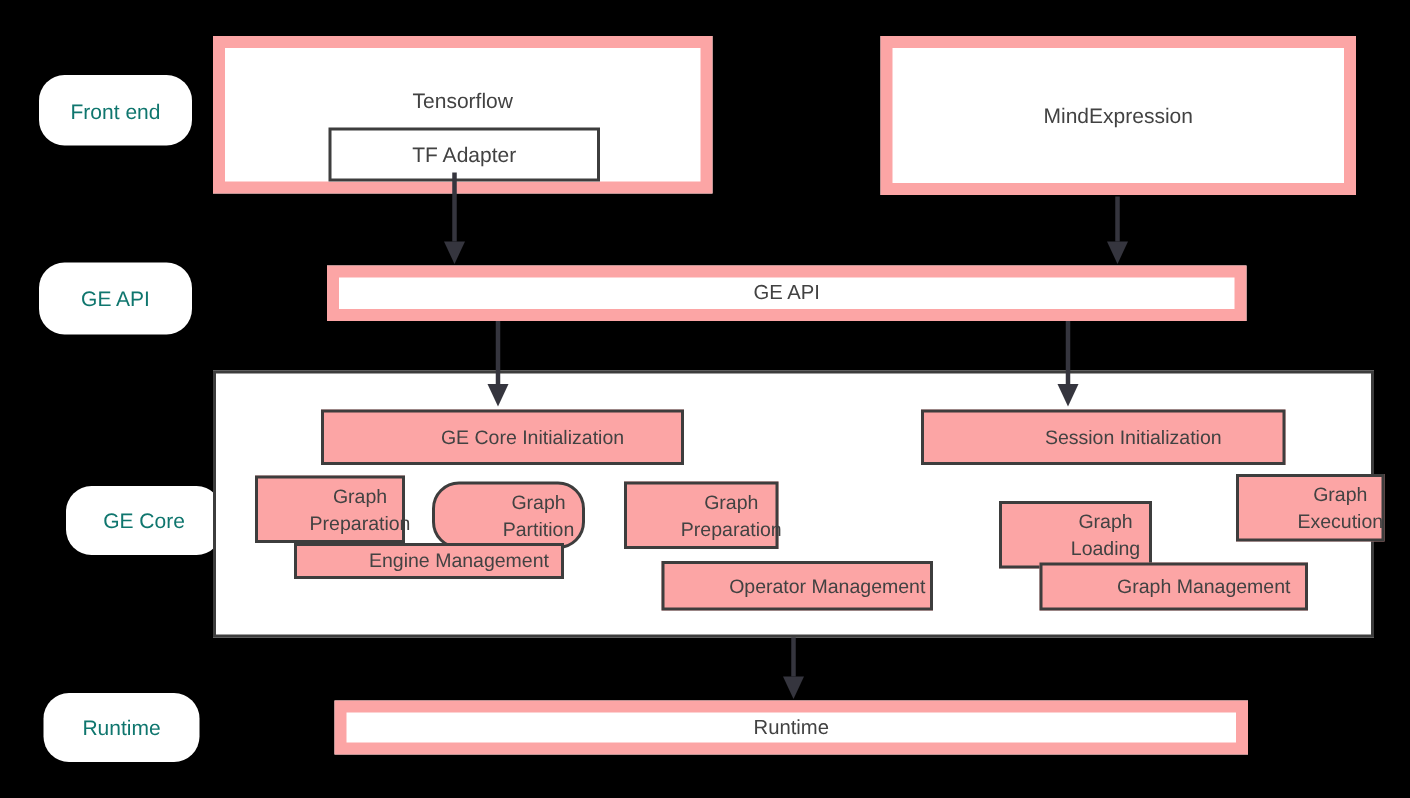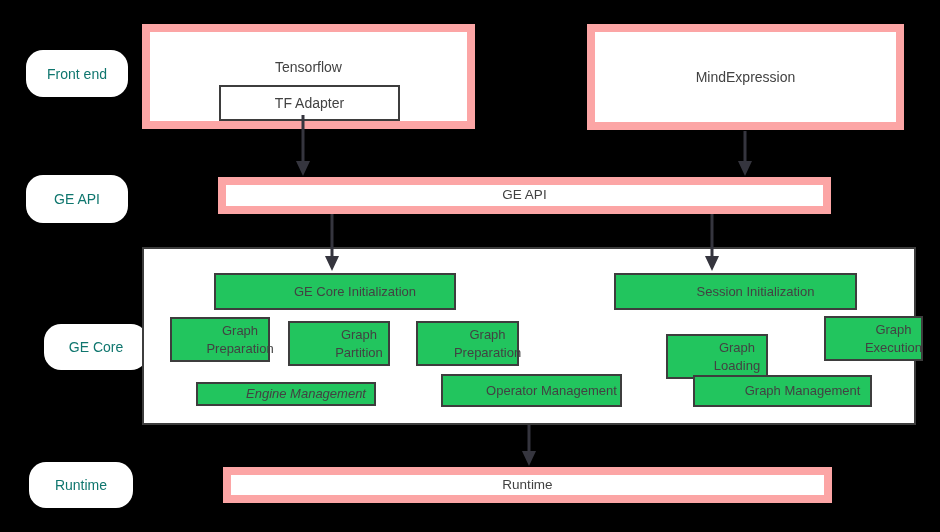--- a/index.html
+++ b/index.html
@@ -73,42 +73,42 @@
   #ge-core-box {
     position: absolute;
     box-sizing: border-box;
     left: 142px; top: 247px; width: 774px; height: 178px;
     background: #ffffff;
     border: 2px solid #3d3d3d;
   }
   .inner-box {
     position: absolute;
     box-sizing: border-box;
-    background: #22c55e;
+    background: #fca5a5;
     border: 2px solid #3d3d3d;
     display: flex;
     align-items: center;
     justify-content: center;
     text-align: center;
     font-size: 13px;
     line-height: 1.35;
     color: #424242;
     padding-left: 40px;
   }
   #ge-core-init   { left: 70px;  top: 24px;  width: 242px; height: 37px; }
   #session-init   { left: 470px; top: 24px;  width: 243px; height: 37px; }
 
   #stage-preparation  { left: 26px;  top: 68px; width: 100px; height: 45px; }
-  #stage-partition    { left: 144px; top: 72px; width: 102px; height: 45px; }
+  #stage-partition    { left: 144px; top: 72px; width: 102px; height: 45px; border-radius: 18px; }
   #stage-optimization { left: 272px; top: 72px; width: 103px; height: 45px; }
   #stage-compilation  { left: 398px; top: 72px; width: 102px; height: 45px; }
   #stage-loading      { left: 522px; top: 69px; width: 102px; height: 45px; margin-top: 16px; }
   #stage-execution    { left: 649px; top: 67px; width: 99px; height: 45px; margin-left: 31px; }
 
-  #engine-mgmt   { left: 52px;  top: 133px; width: 180px; height: 24px; font-style: italic; }
+  #engine-mgmt   { left: 52px;  top: 113px; width: 180px; height: 24px; }
   #operator-mgmt { left: 297px; top: 125px; width: 181px; height: 33px; }
   #graph-mgmt    { left: 549px; top: 126px; width: 179px; height: 32px; }
 
   
   #runtime-bar { left: 223px; top: 467px; width: 609px; height: 36px; font-size: 13.5px; }
 
   
   #arrows {
     position: absolute;
     left: 0; top: 0;

